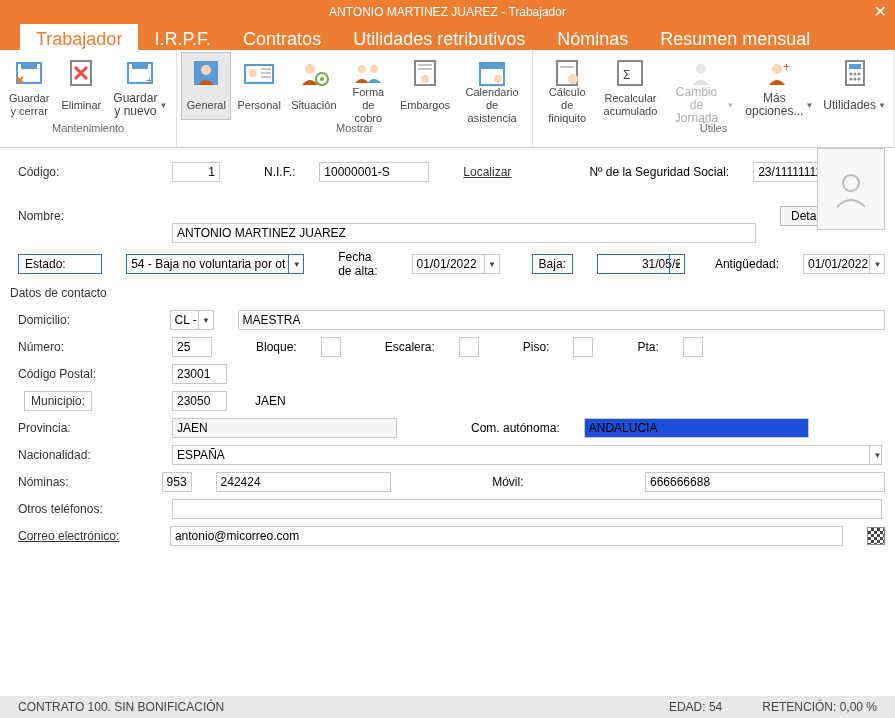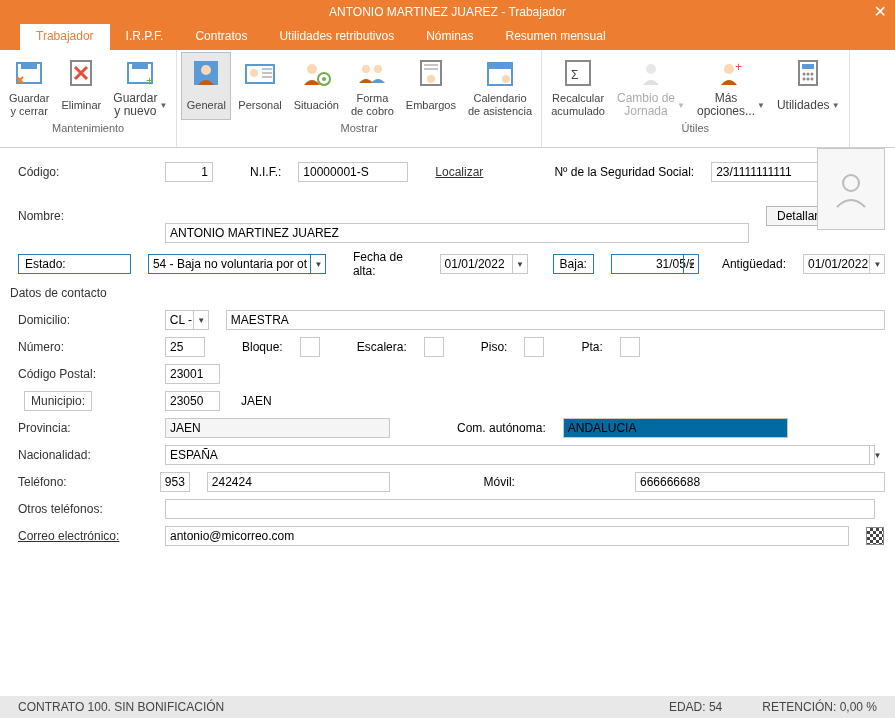--- a/index.html
+++ b/index.html
@@ -1,33 +1,33 @@
 <!DOCTYPE html>
 <html><head>
 <meta charset="utf-8">
 <style>
 *{box-sizing:border-box;font-family:"Segoe UI",Tahoma,sans-serif;font-size:12px;margin:0;padding:0}
 body{background:#fff;width:895px;height:718px;overflow:hidden;position:relative}
 .titlebar{background:#ed7d31;height:24px;color:#fff;display:flex;align-items:center;justify-content:center;position:relative;font-size:13px}
 .close-btn{position:absolute;right:8px;top:2px;font-size:16px;cursor:pointer;color:#fff}
 .tabsbar{background:#ed7d31;height:26px;display:flex;padding-left:20px}
-.tab{padding:5px 16px;color:#fff;cursor:pointer;font-size:12px}
+.tab{padding:5px 16px;color:#fff;cursor:pointer;font-size:18px}
 .tab.active{background:#fff;color:#ed7d31}
 .ribbon{background:#fff;border-bottom:1px solid #d0d0d0;height:98px;display:flex}
 .rgroup{border-right:1px solid #e0e0e0;padding:2px 4px 0 4px;display:flex;flex-direction:column;align-items:center}
 .rbuttons{display:flex;gap:2px}
 .rbtn{display:flex;flex-direction:column;align-items:center;padding:4px 4px 0 4px;cursor:pointer;border:1px solid transparent;min-width:50px}
 .rbtn.active{background:#e8e8e8;border-color:#c0c0c0}
 .rbtn.disabled{opacity:.45;cursor:default}
 .ricon{width:32px;height:32px;display:flex;align-items:center;justify-content:center}
 .rlabel{text-align:center;font-size:11px;line-height:13px;height:30px;display:flex;align-items:center;color:#444;padding-top:2px}
 .rcaption{font-size:11px;color:#666;text-align:center;padding:2px 0 3px}
 .dropcaret{font-size:8px;color:#666;margin-left:2px}
 .form{padding:14px 10px 0 18px;position:relative}
-.row{display:flex;align-items:center;margin-bottom:7px;gap:17px}
+.row{display:flex;align-items:center;margin-bottom:7px;gap:24px}
 .lbl{width:130px;color:#333;font-size:12px}
 .lbl.boxed{border:1px solid #c8c8c8;padding:2px 6px;width:auto;margin-right:6px}
 input[type=text]{border:1px solid #c8c8c8;height:20px;padding:0 4px;font-size:12px}
 .highlight-label{border:1px solid #2a7ab0;padding:2px 6px;font-size:12px}
 .highlight-input{border:1px solid #2a7ab0!important}
 .ddwrap{position:relative}
 .ddwrap .arrow{position:absolute;right:0;top:0;width:16px;height:20px;display:flex;align-items:center;justify-content:center;border-left:1px solid #c8c8c8;font-size:8px;color:#444}
 .highlight-input + .arrow,.ddwrap.hl .arrow{border-left-color:#2a7ab0}
 .link{color:#333;text-decoration:underline;cursor:pointer}
 .btn{border:1px solid #b8b8b8;background:#f5f5f5;padding:2px 10px;cursor:pointer}
@@ -163,20 +163,30 @@
       </div>
     </div>
     <div class="rcaption">Mostrar</div>
   </div>
 
   <div class="rgroup">
     <div class="rbuttons">
       <div class="rbtn">
         <div class="ricon">
             <svg width="32" height="32">
+              <rect x="6" y="4" width="20" height="24" fill="none" stroke="#888" stroke-width="2"></rect>
+              <circle cx="22" cy="22" r="5" fill="#fbd7b5"></circle>
+              <line x1="9" y1="10" x2="23" y2="10" stroke="#888"></line>
+            </svg>
+          </div>
+        <div class="rlabel">Cálculo de<br>finiquito</div>
+      </div>
+      <div class="rbtn">
+        <div class="ricon">
+            <svg width="32" height="32">
               <rect x="4" y="4" width="24" height="24" fill="none" stroke="#888" stroke-width="2"></rect>
               <text x="9" y="22" font-size="18" fill="#444">Σ</text>
             </svg>
           </div>
         <div class="rlabel">Recalcular<br>acumulado</div>
       </div>
       <div class="rbtn disabled">
         <div class="ricon">
             <svg width="32" height="32">
               <circle cx="16" cy="12" r="5" fill="#ccc"></circle>
@@ -305,33 +315,33 @@
   <div class="row">
     <span class="lbl"><span class="lbl boxed" style="margin-left:6px">Municipio:</span></span>
     <input type="text" style="width: 55px;" value="23050">
     <input type="text" style="width: 225px; border: none; background: transparent;" readonly="" value="JAEN">
   </div>
 
   <div class="row">
     <span class="lbl">Provincia:</span>
     <input type="text" style="width: 225px; background: rgb(245, 245, 245);" readonly="" value="JAEN">
     <span style="margin-left:50px">Com. autónoma:</span>
-    <input type="text" style="width: 225px; background: #0369a1;" readonly="" value="ANDALUCIA">
+    <input type="text" style="width: 225px; background: #1d4ed8;" readonly="" value="ANDALUCIA">
   </div>
 
   <div class="row">
     <span class="lbl">Nacionalidad:</span>
     <div class="ddwrap" style="flex:1">
       <input type="text" style="width: 710px;" value="ESPAÑA">
       <span class="arrow">▼</span>
     </div>
   </div>
 
   <div class="row">
-    <span class="lbl">Teléfono:</span>
+    <span class="lbl">Nóminas:</span>
     <input type="text" style="width: 30px;" value="953">
     <input type="text" style="width: 190px;" value="242424">
     <span style="margin-left:77px;width:140px;display:inline-block">Móvil:</span>
     <input type="text" style="width: 260px;" value="666666688">
   </div>
 
   <div class="row">
     <span class="lbl">Otros teléfonos:</span>
     <input type="text" style="width: 710px;" value="">
   </div>

